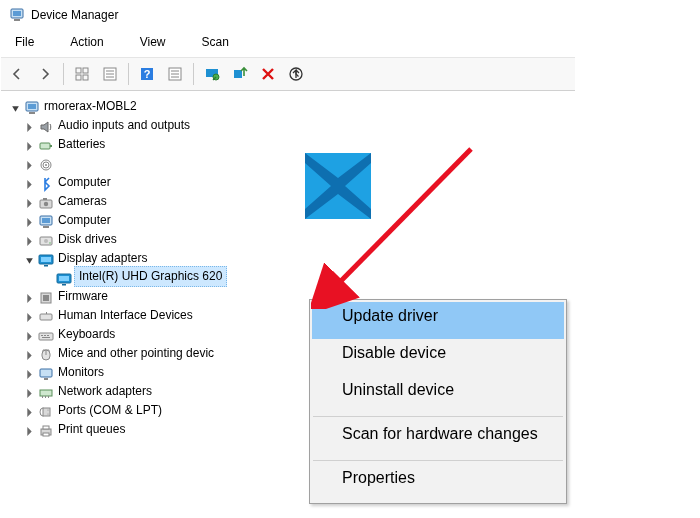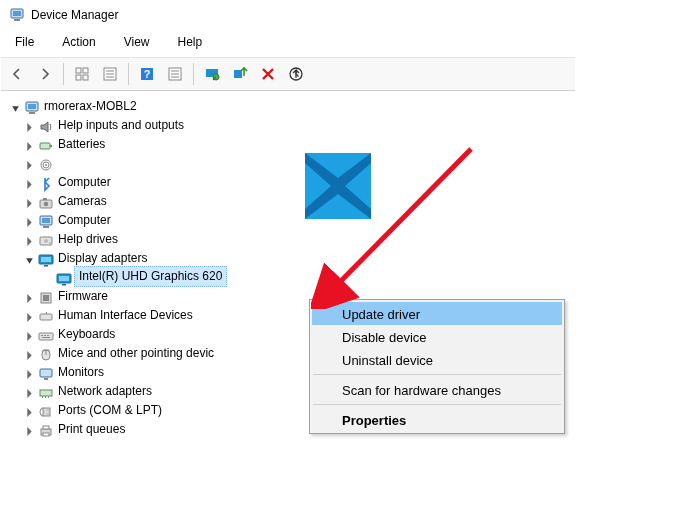--- a/index.html
+++ b/index.html
@@ -2,42 +2,42 @@
 <html><head>
 <meta charset="utf-8">
 <style>
   html,body{margin:0;padding:0;font-family:"Segoe UI",Tahoma,sans-serif;font-size:12px;color:#000;background:#fff}
   .window{width:576px;height:518px;box-sizing:border-box;border:1px solid #fff;background:#fff;position:relative;overflow:hidden}
   
   .titlebar{height:28px;display:flex;align-items:center;padding:0 8px;border-bottom:1px solid #fff}
   .titlebar .ticon{width:16px;height:16px;margin-right:6px}
   .titlebar .ttext{font-size:12px}
   
-  .menubar{height:20px;display:flex;align-items:center;padding:2px 12px 4px 4px;gap:8px;border-bottom:1px solid #fff}
+  .menubar{height:20px;display:flex;align-items:center;padding:2px 12px 4px 4px;gap:16px;border-bottom:1px solid #fff}
   .menuitem{padding:2px 10px;cursor:default}
   
   .toolbar{height:28px;display:flex;align-items:center;padding:2px 2px;border-top:1px solid #e5e5e5;border-bottom:1px solid #d0d0d0;background:#f8f8f8;gap:0}
   .tb-btn{width:24px;height:24px;display:flex;align-items:center;justify-content:center;margin:0 1px;border:1px solid transparent;border-radius:2px}
   .tb-btn svg{width:16px;height:16px}
   .tb-sep{width:1px;height:22px;background:#ccc;margin:0 4px}
   
   .tree{padding:6px 2px 2px 2px;line-height:19px;position:relative}
   .node{display:flex;align-items:flex-end;height:19px;white-space:nowrap}
   .tw{width:16px;height:16px;display:flex;align-items:center;justify-content:center;flex:none}
   .tw svg{width:11px;height:11px;fill:#6b6b6b}
   .ic{width:18px;height:16px;display:flex;align-items:center;justify-content:center;flex:none;margin-right:1px}
   .ic svg{width:16px;height:16px}
   .lbl{padding:0 2px}
   .sel .lbl{background:#cde8ff;border:1px dotted #7ab7e8;padding:0 4px}
   .children{padding-left:18px}
   
   .ctx{position:absolute;background:#f2f2f2;border:1px solid #a0a0a0;box-shadow:2px 2px 3px rgba(0,0,0,.2);padding:2px;min-width:250px;z-index:5}
-  .ctx-item{padding:5px 26px 3px 30px;font-size:13px;white-space:nowrap}
+  .ctx-item{padding:5px 26px 14px 30px;font-size:16px;white-space:nowrap}
   .ctx-item.hi{background:#90c8f6}
-  .ctx-item.bold{font-weight:700}
+  .ctx-item.bold{font-weight:400}
   .ctx-sep{height:1px;background:#d0d0d0;margin:3px 1px}
   
   .logo{position:absolute;z-index:4}
   
   .arrow{position:absolute;z-index:6;pointer-events:none}
   
   .tb-btn.disabled svg *{stroke:#b8b8b8!important;fill:#b8b8b8!important}
 </style>
 </head>
 <body>
@@ -177,21 +177,21 @@
           <use href="#i-computer"></use>
         </svg>
     </span>
     <span class="ttext">Device Manager</span>
   </div>
 
   <div class="menubar">
     <span class="menuitem">File</span>
     <span class="menuitem">Action</span>
     <span class="menuitem">View</span>
-    <span class="menuitem">Help</span>
+    <span class="menuitem">Scan</span>
   </div>
 
   <div class="toolbar">
     <div class="tb-btn disabled">
         <svg>
           <use href="#tb-arrow"></use>
         </svg>
       </div>
     <div class="tb-btn disabled">
         <svg style="transform:scaleX(-1)">
@@ -262,21 +262,21 @@
           <span class="tw">
             <svg>
               <use href="#tw-closed"></use>
             </svg>
           </span>
           <span class="ic">
             <svg>
               <use href="#i-audio"></use>
             </svg>
           </span>
-          <span class="lbl">Help inputs and outputs</span>
+          <span class="lbl">Audio inputs and outputs</span>
         </div>
         <div class="node">
           <span class="tw">
             <svg>
               <use href="#tw-closed"></use>
             </svg>
           </span>
           <span class="ic">
             <svg>
               <use href="#i-battery"></use>
@@ -339,21 +339,21 @@
           <span class="tw">
             <svg>
               <use href="#tw-closed"></use>
             </svg>
           </span>
           <span class="ic">
             <svg>
               <use href="#i-disk"></use>
             </svg>
           </span>
-          <span class="lbl">Help drives</span>
+          <span class="lbl">Disk drives</span>
         </div>
         <div class="node">
           <span class="tw">
             <svg>
               <use href="#tw-open"></use>
             </svg>
           </span>
           <span class="ic">
             <svg>
               <use href="#i-display"></use>

